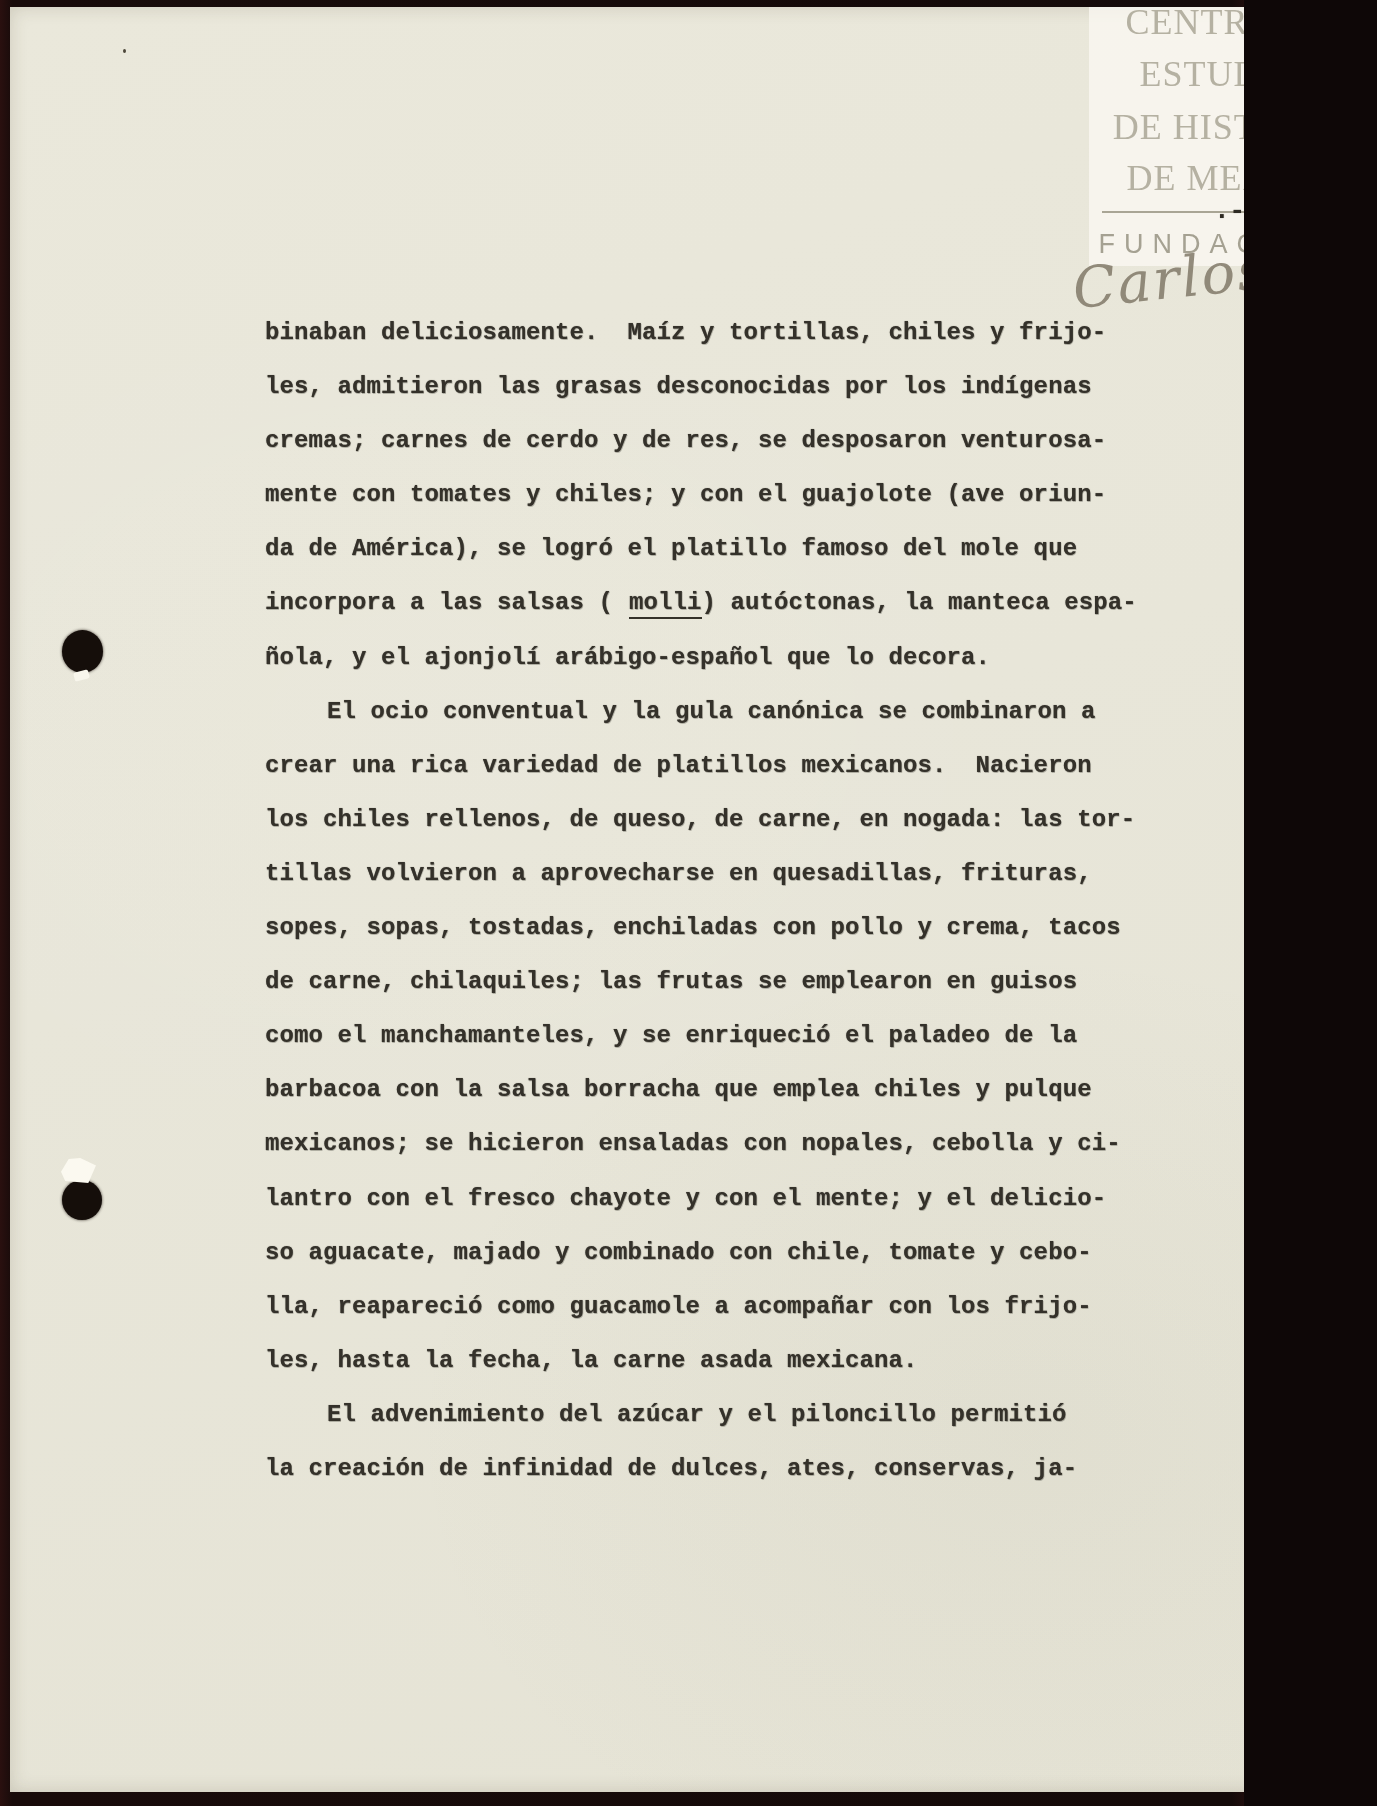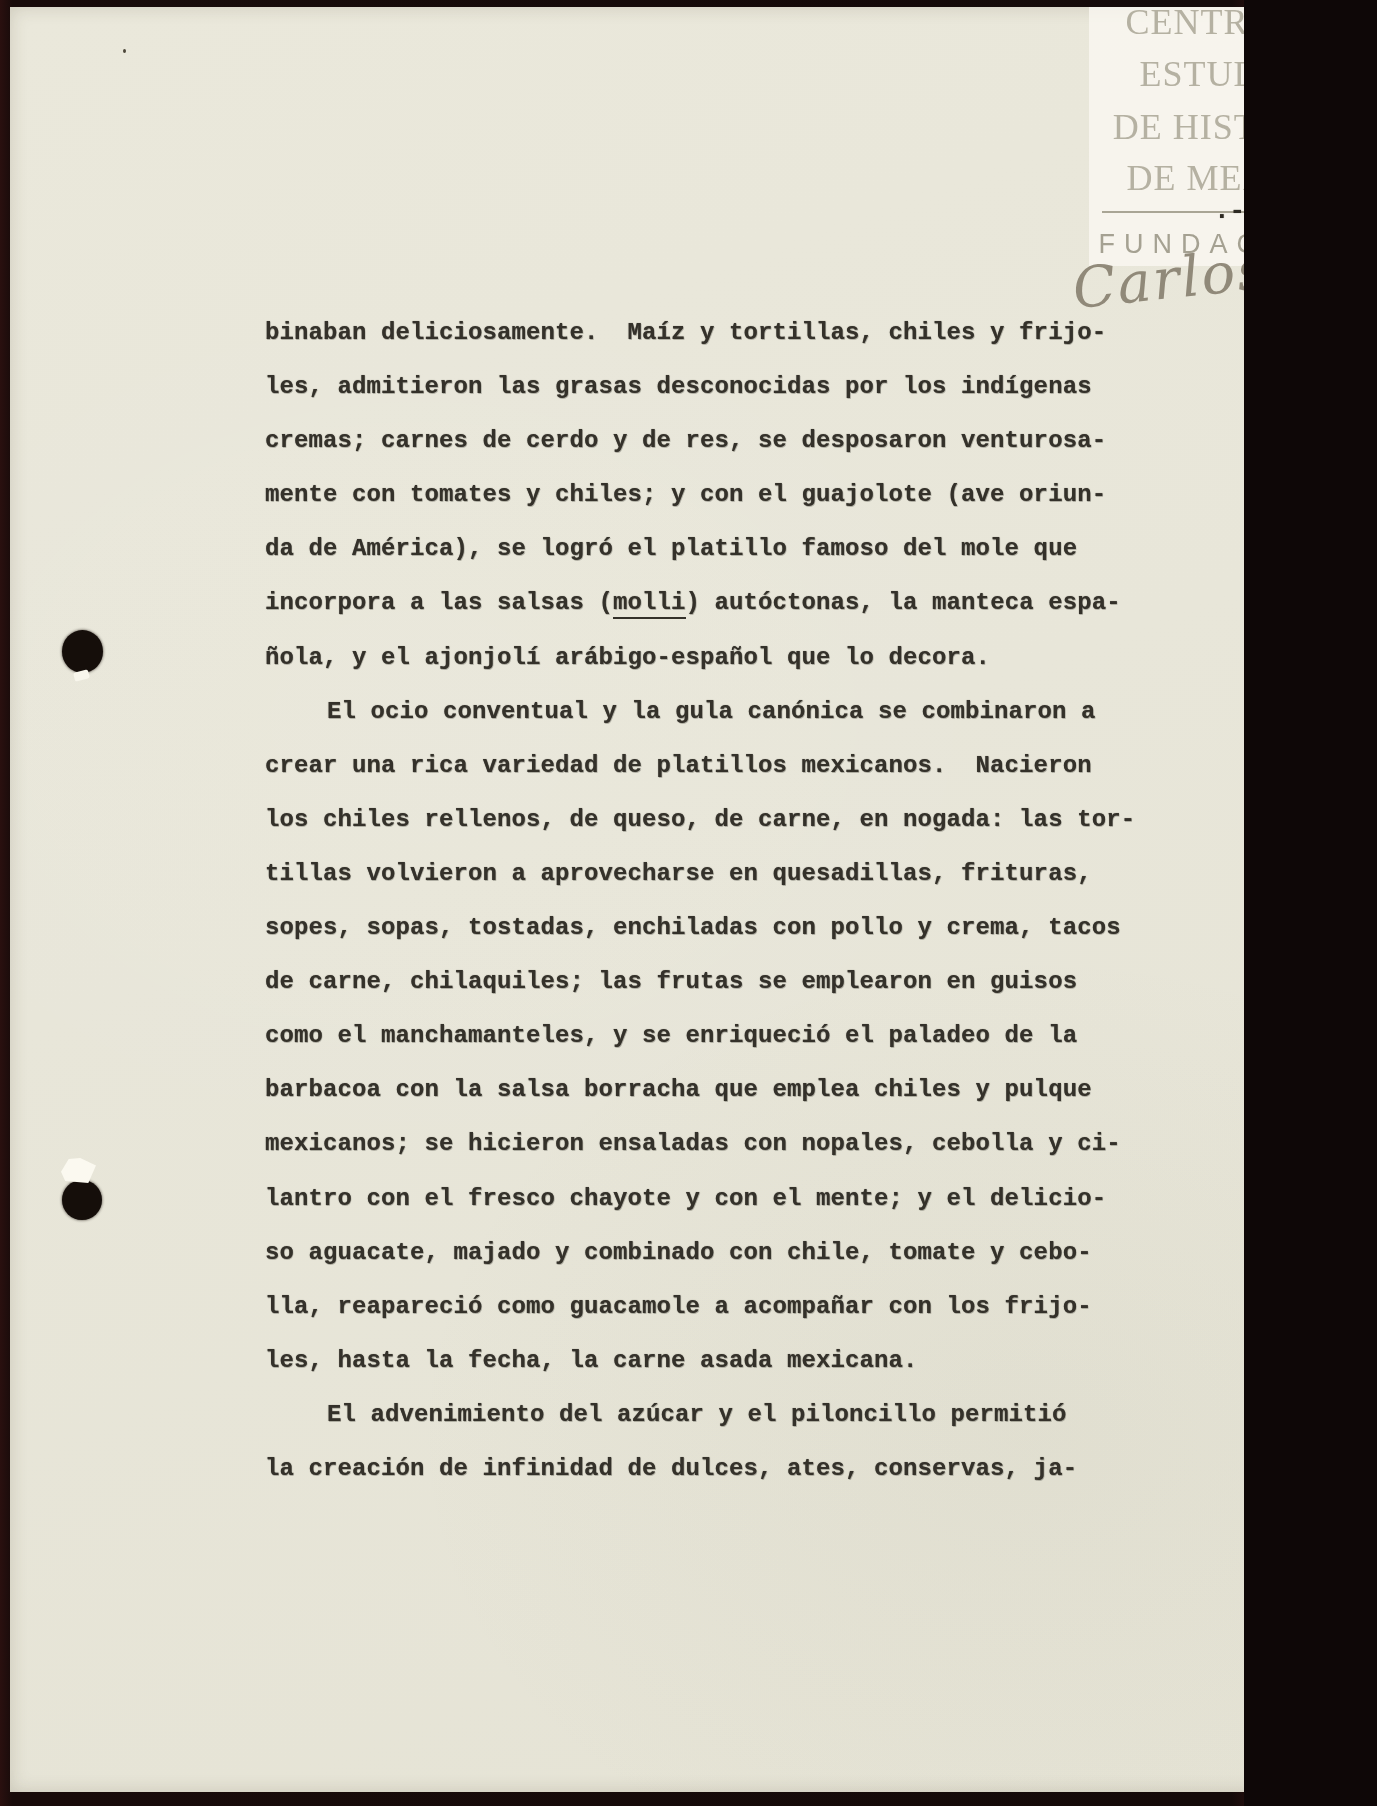--- a/index.html
+++ b/index.html
@@ -80,21 +80,21 @@
   
   .typed-text{
     position:absolute;left:265px;top:306px;width:900px;
     font-family:"Liberation Mono",monospace;font-weight:bold;
     font-size:24px;line-height:54.1px;letter-spacing:0.1px;
     color:#34312a;
     text-shadow:0 0 1px rgba(45,42,35,0.55), 0.6px 0.5px 0 rgba(45,42,35,0.25);
   }
   .typed-line{white-space:pre;height:54.1px;}
   .typed-line.indent{padding-left:62px;}
-  .u{border-bottom:2.5px solid currentColor;padding-bottom:1px;}
+  .u{border-bottom:2.5px solid currentColor;padding-bottom:1px;margin-left:16px;}
 </style>
 </head>
 <body>
 
 <div class="scan">
   <div class="paper"></div>
 
   <div class="speck"></div>
 
   <div class="wm-overlay"></div>

